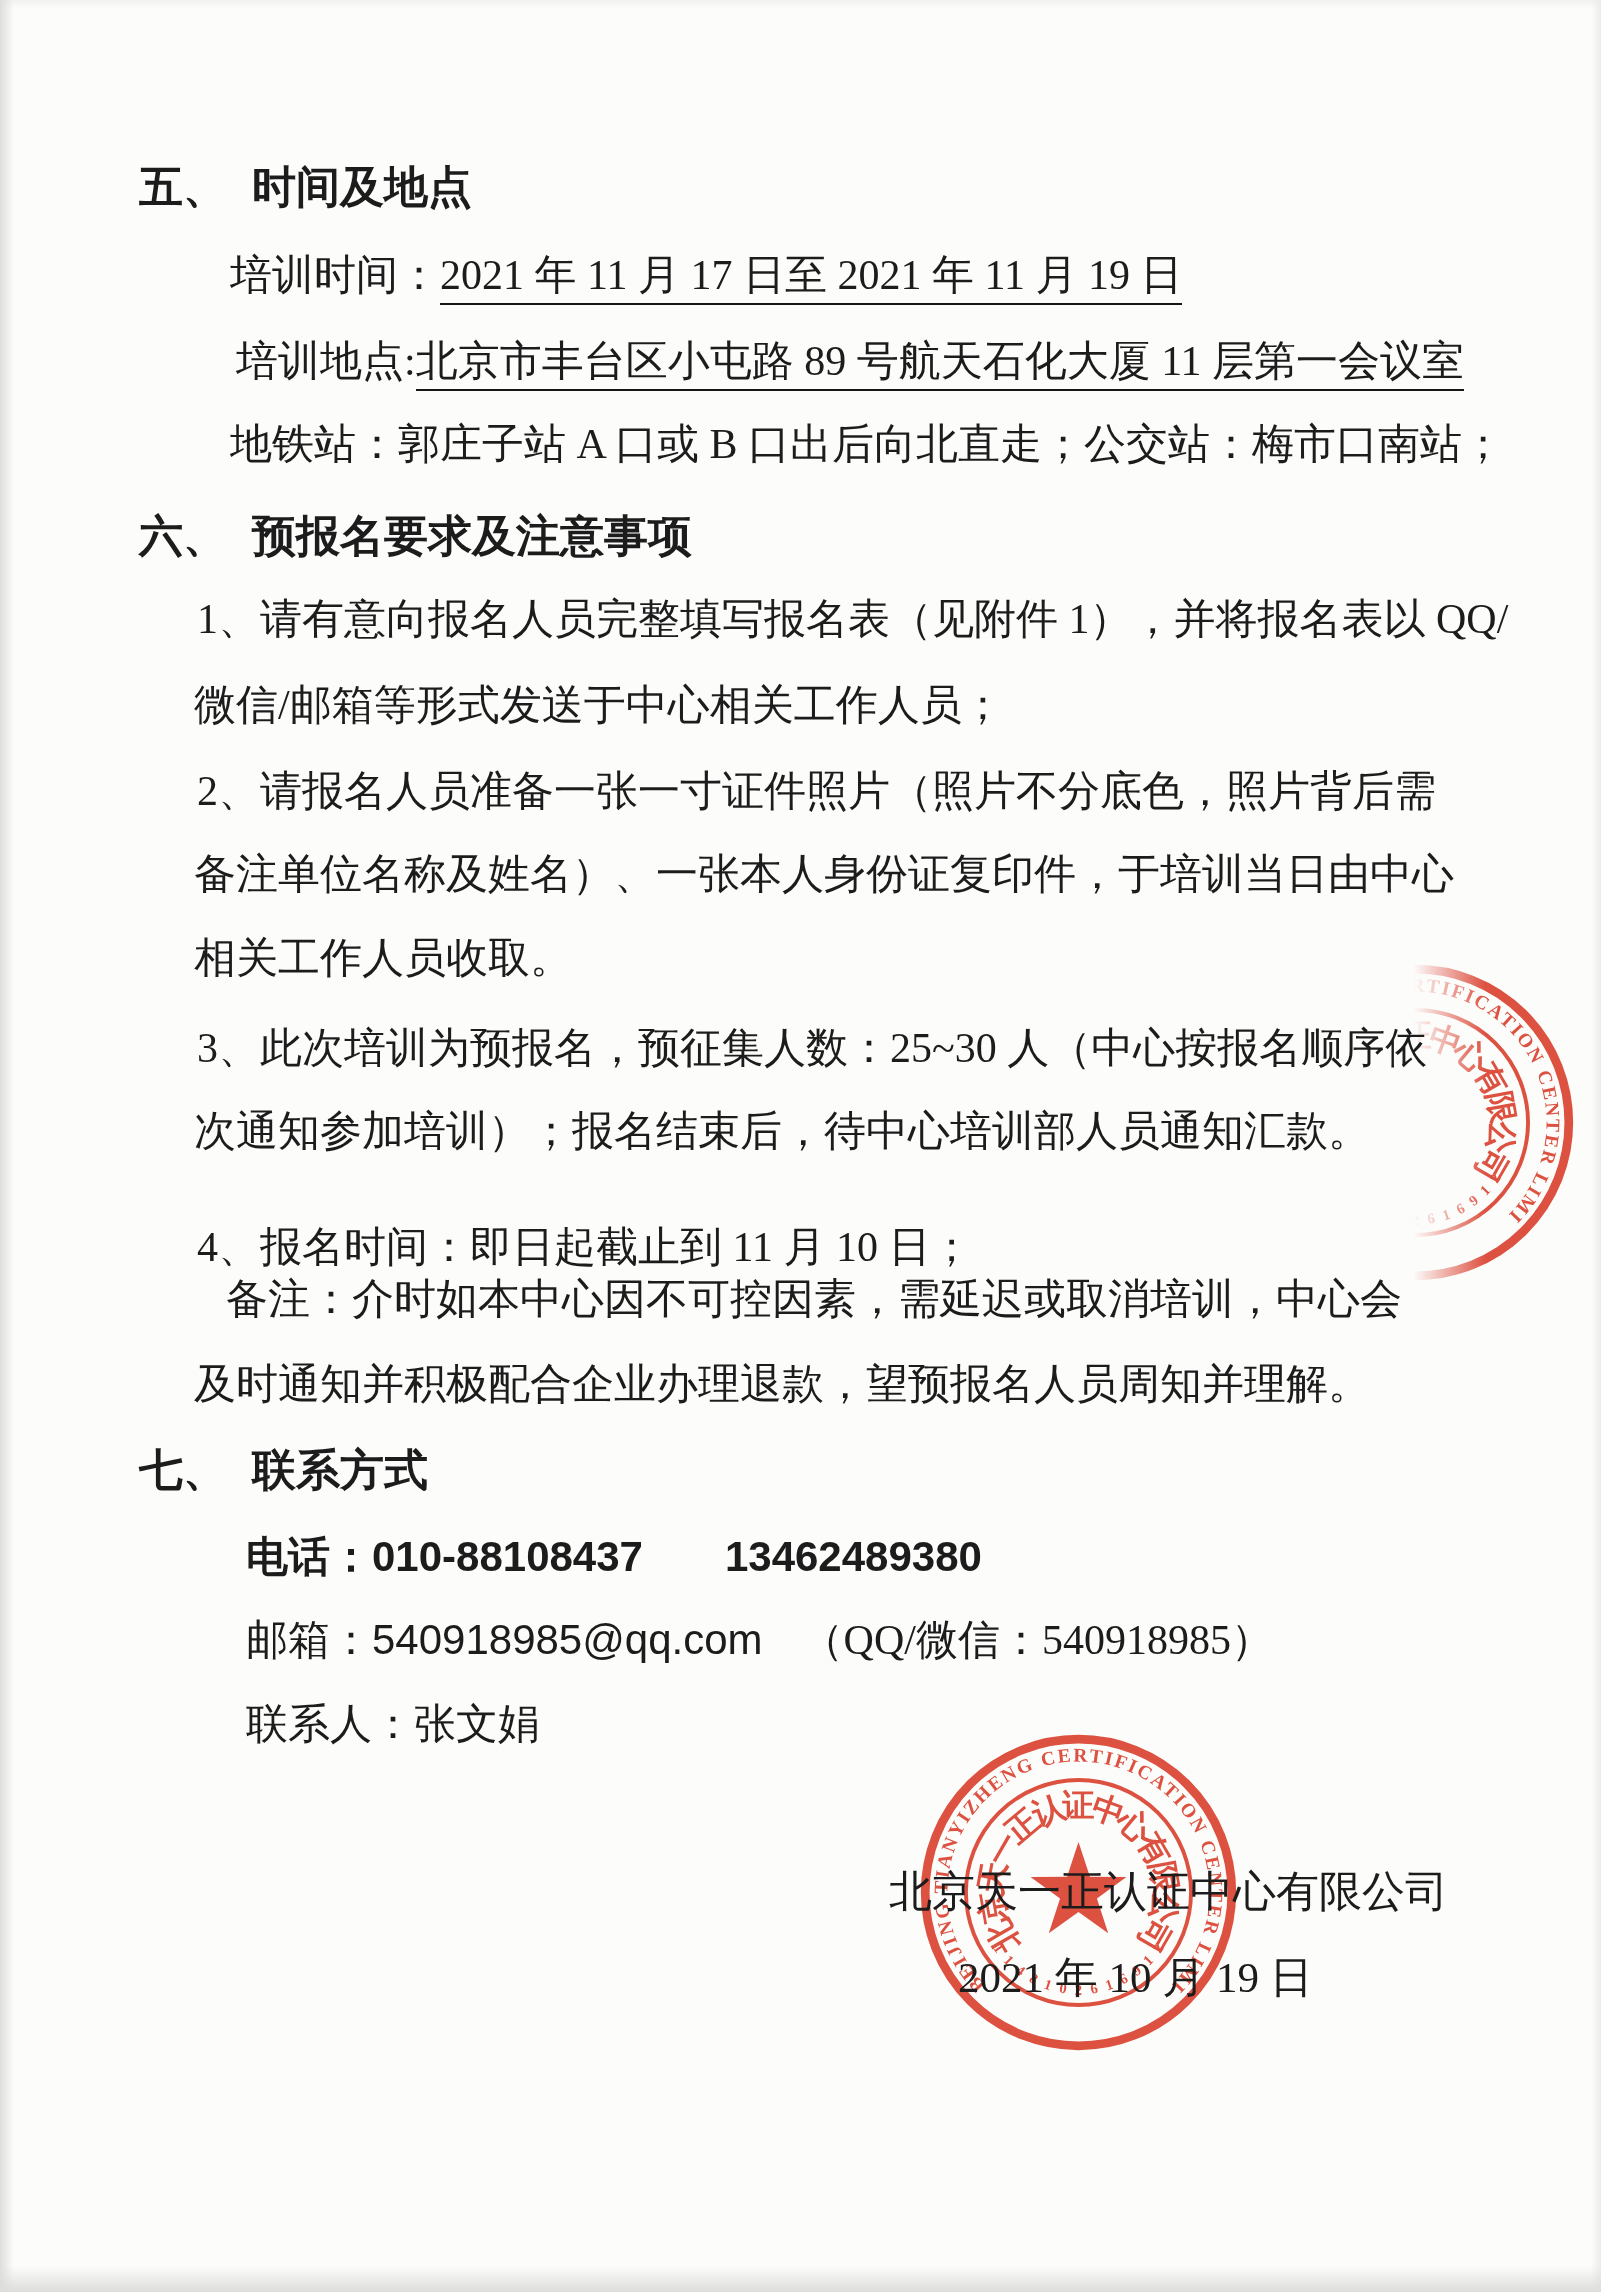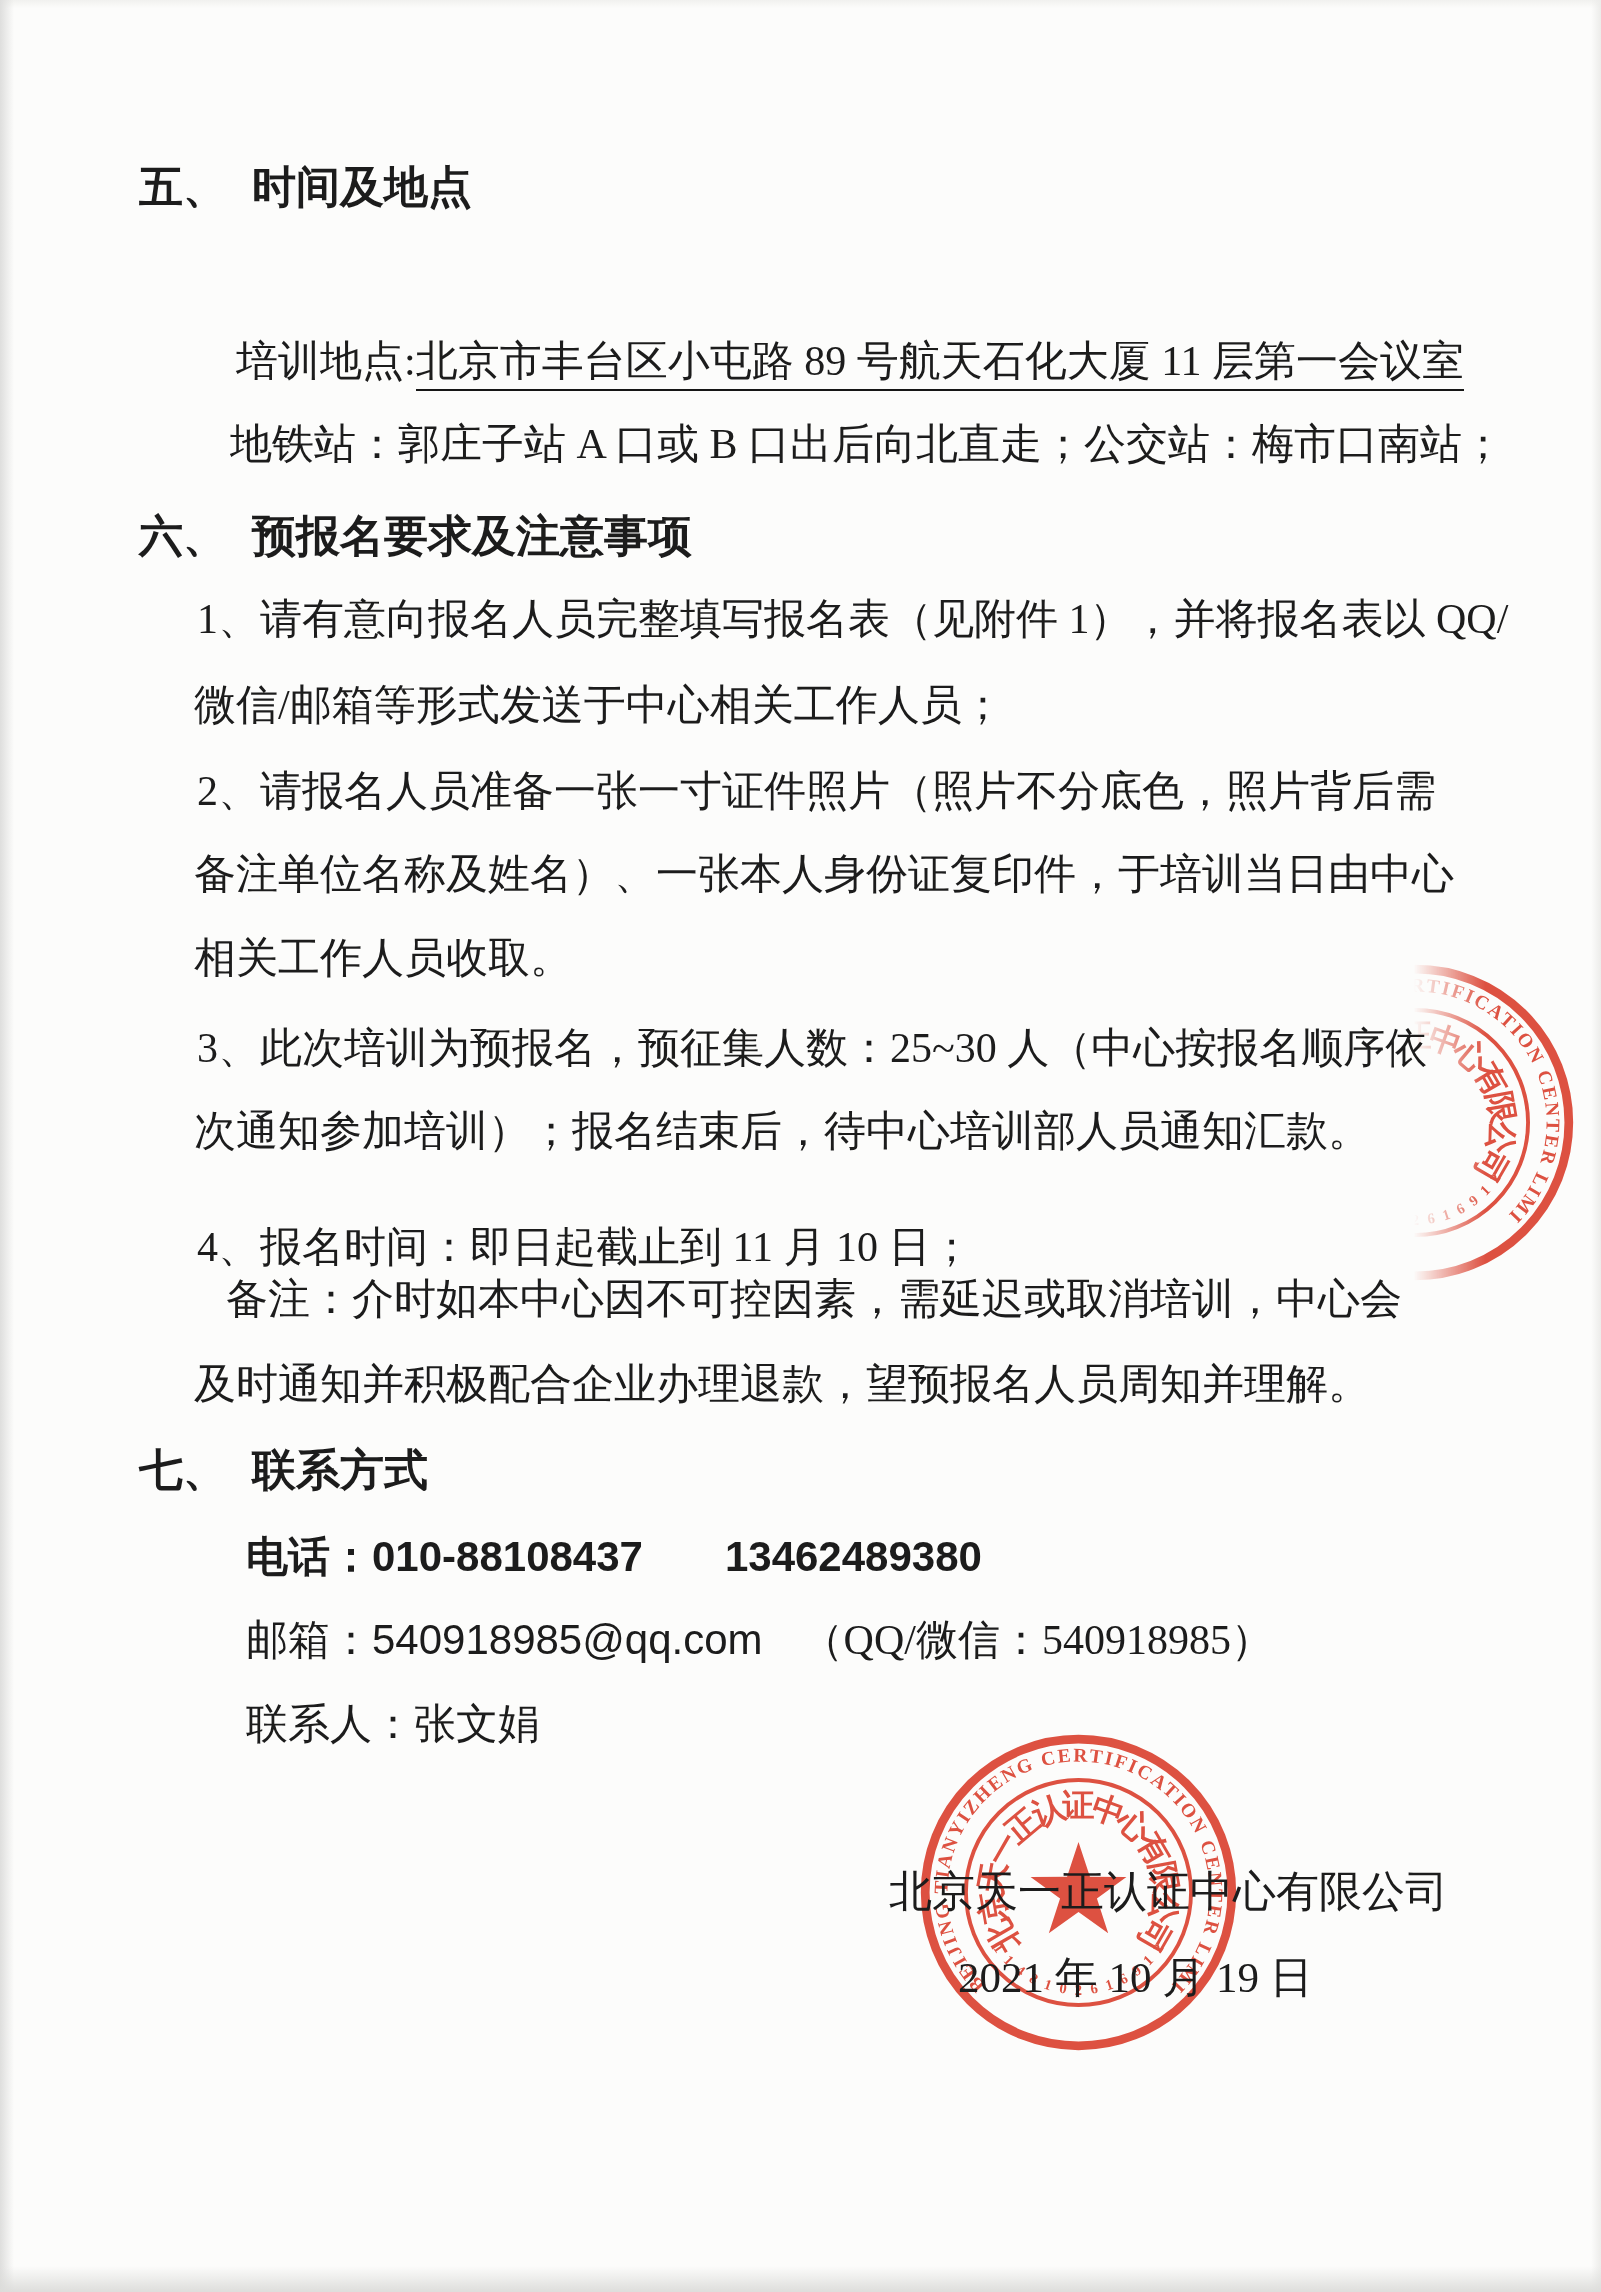--- a/index.html
+++ b/index.html
@@ -130,20 +130,23 @@
           <text transform="translate(71.7,69.7) rotate(-45.8)">1</text>
           <text transform="translate(81.9,57.4) rotate(-55.0)">2</text>
         </g>
       <path d="M 0 -52 L 11.8 -16.2 L 49.4 -16.1 L 19 6.2 L 30.6 42.1 L 0 20 L -30.6 42.1 L -19 6.2 L -49.4 -16.1 L -11.8 -16.2 Z" fill="#d93a28"></path>
     </g>
   </svg>
 
   <div class="line heading" style="left:139px;top:158px;">
     <span>五、</span><span class="sec-title">时间及地点</span>
   </div>
+  <div class="line" style="left:230px;top:245px;">
+    <span>培训时间：</span><span class="uline">2021 年 11 月 17 日至 2021 年 11 月 19 日</span>
+  </div>
   <div class="line" style="left:236px;top:331px;">
     <span>培训地点:</span><span class="uline">北京市丰台区小屯路 89 号航天石化大厦 11 层第一会议室</span>
   </div>
   <div class="line" style="left:230px;top:414px;">
     <span>地铁站：郭庄子站 A 口或 B 口出后向北直走；公交站：梅市口南站；</span>
   </div>
 
   <div class="line heading" style="left:139px;top:507px;">
     <span>六、</span><span class="sec-title">预报名要求及注意事项</span>
   </div>

